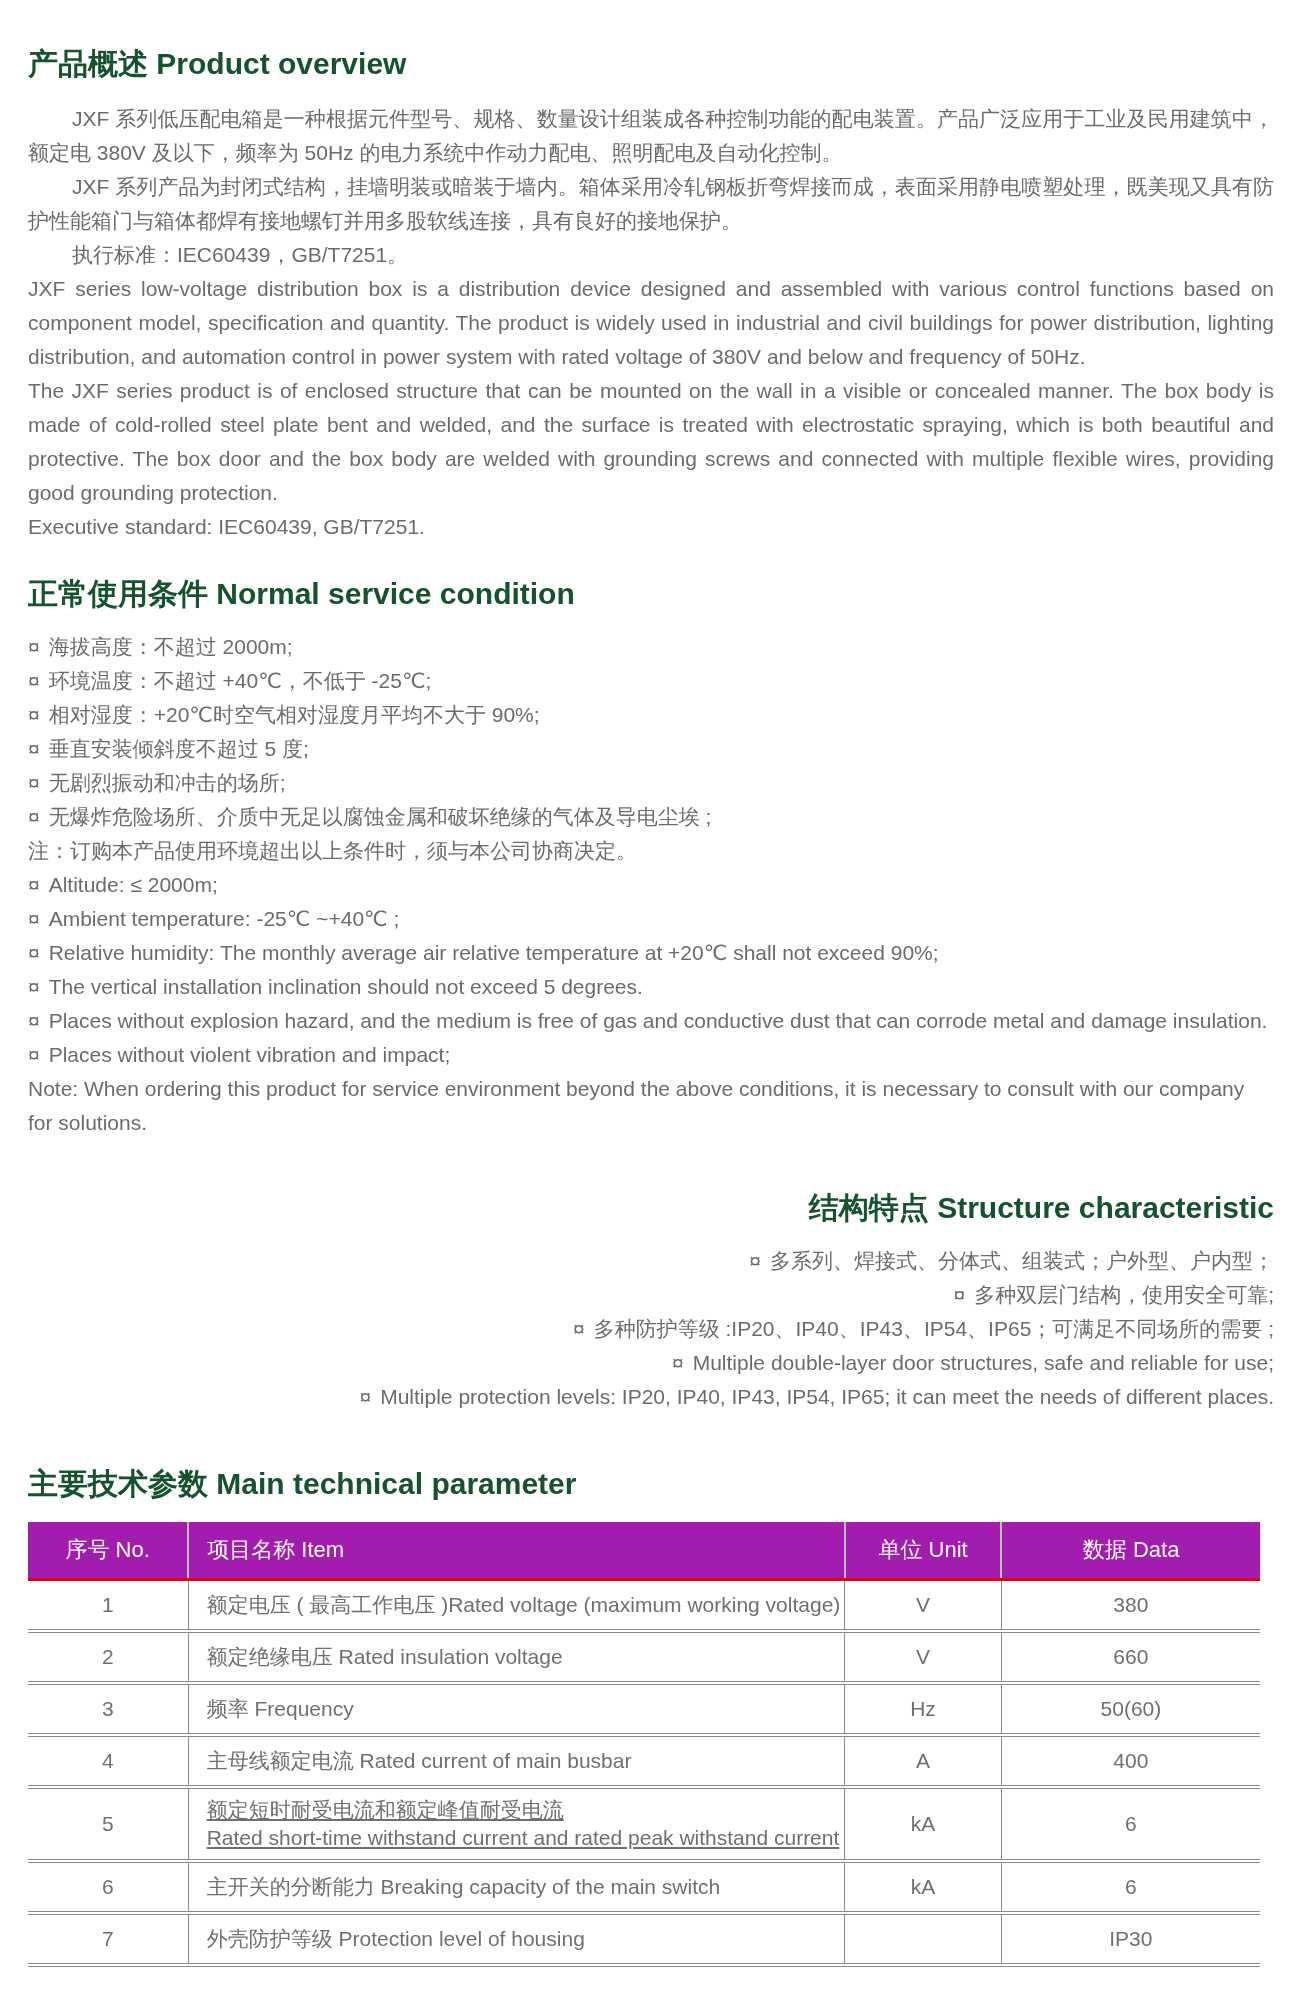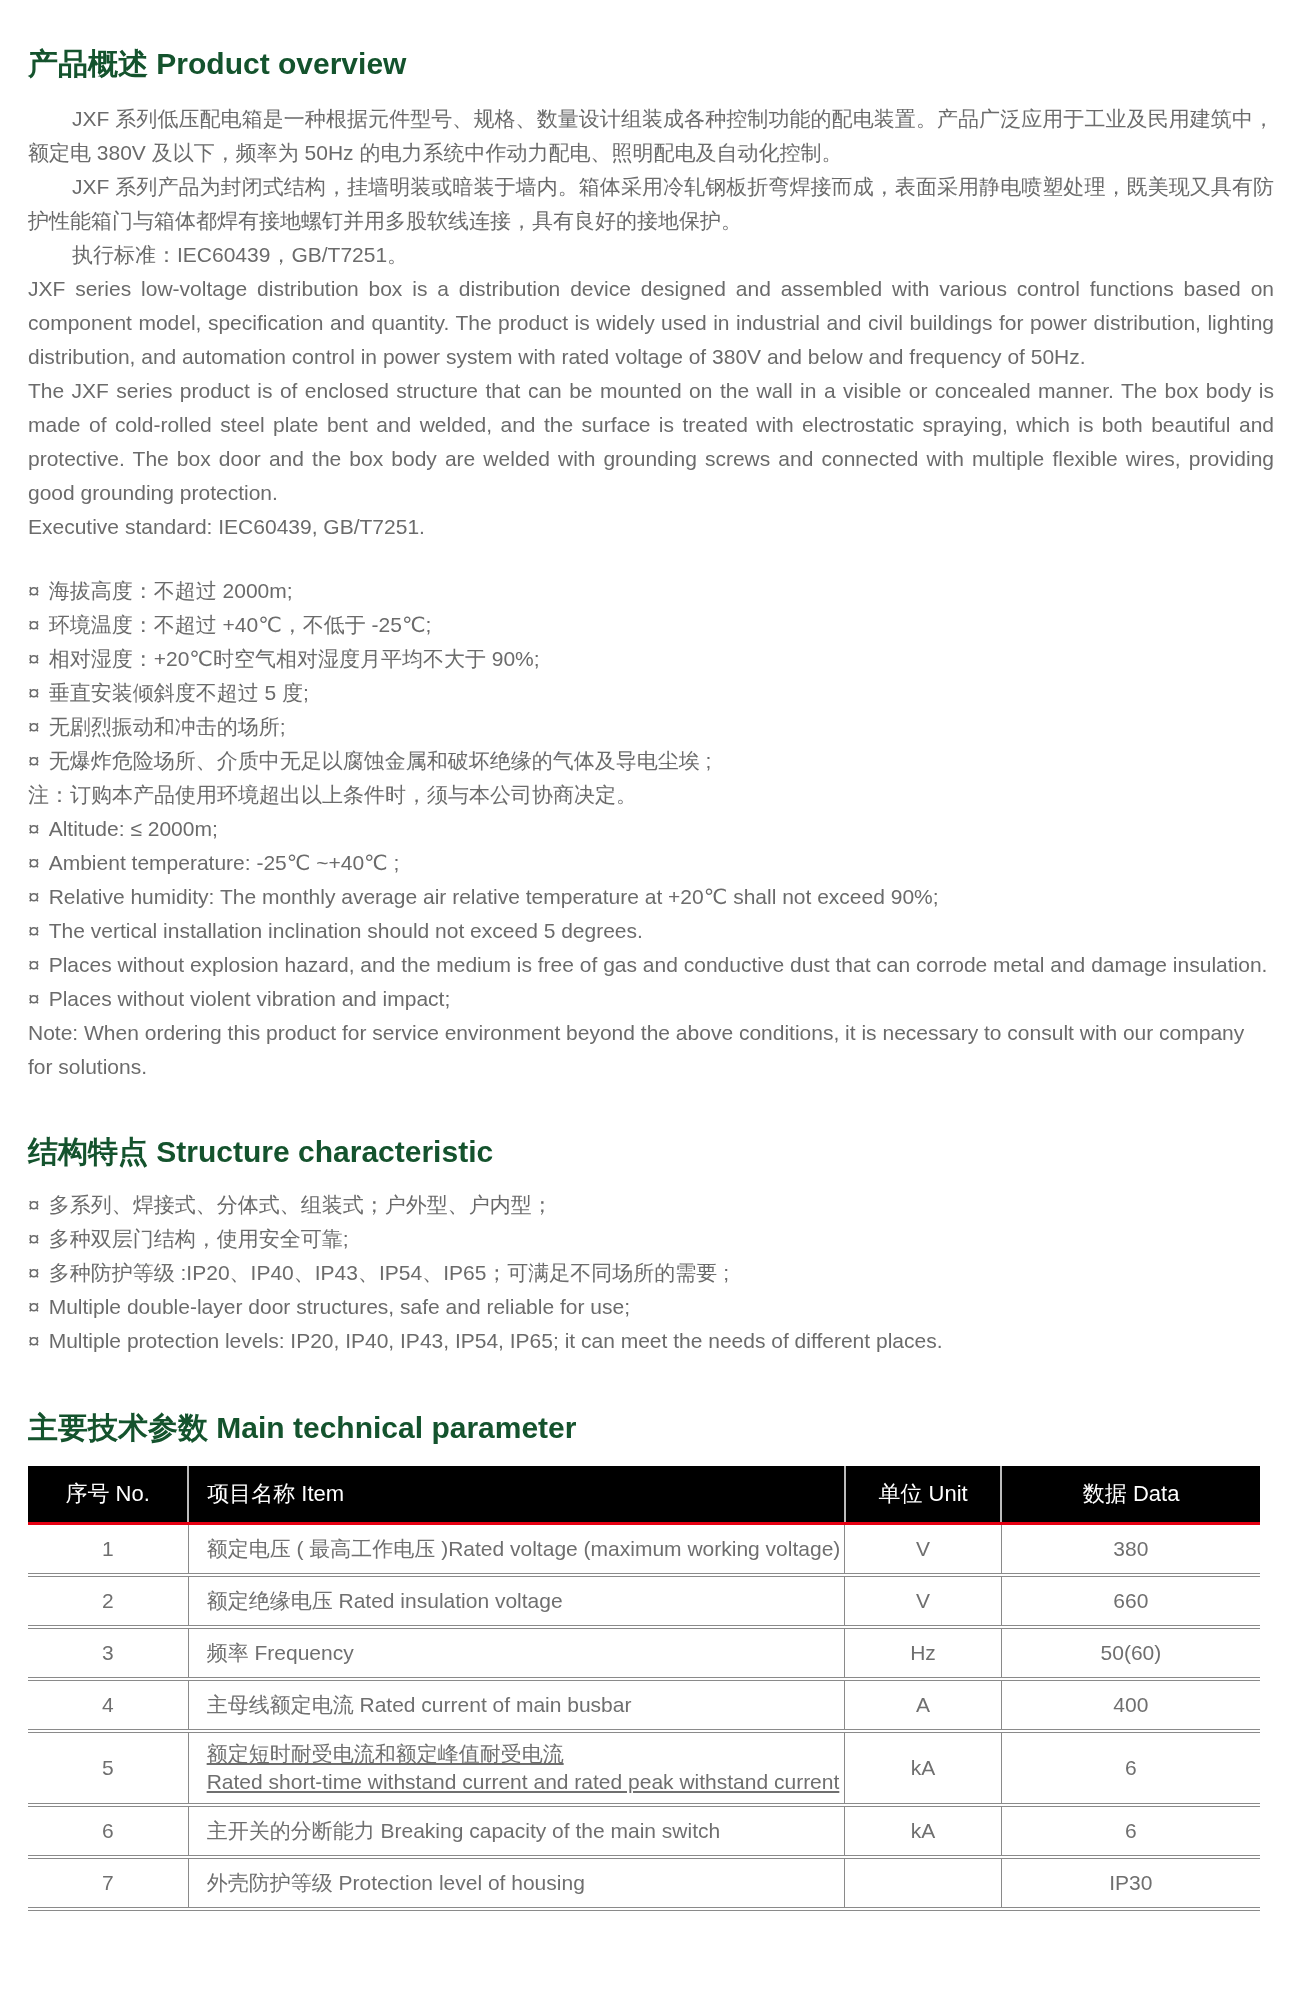--- a/index.html
+++ b/index.html
@@ -11,34 +11,34 @@
   }
   .sec-title{
     color:#14532d;font-size:30px;font-weight:bold;
     line-height:40px;margin:0;letter-spacing:0;
   }
   .body-text{font-size:21px;line-height:34px;}
   p.cn{margin:0;text-align:justify;text-indent:44px;}
   p.en{margin:0;text-align:justify;}
   .overview-paras{margin-top:18px;}
   .sec-service{margin-top:30px;}
-  .sec-structure{margin-top:48px;}
+  .sec-structure{margin-top:48px;text-align:right;}
   .sec-params{margin-top:50px;}
   ul.blist{list-style:none;margin:16px 0 0 0;padding:0;font-size:21px;line-height:34px;}
   ul.blist.cont{margin-top:0;}
   ul.blist li{margin:0;padding:0;}
   .mk{display:inline-block;margin-right:9px;}
   li.note{padding-left:0;}
   
   table.params{
     border-collapse:collapse;width:1232px;margin-top:18px;
     font-size:21px;color:#6f6f6f;table-layout:fixed;
   }
   table.params th{
-    background:#000000;color:#ffffff;font-weight:normal;font-size:22px;
+    background:#a21caf;color:#ffffff;font-weight:normal;font-size:22px;
     height:54px;border-right:2px solid #bcbcbc;border-bottom:3px solid #e60012;
     text-align:center;vertical-align:middle;
   }
   table.params th.c-item{text-align:left;padding-left:18px;}
   table.params th:last-child{border-right:none;}
   table.params td{
     height:48px;border-right:1px solid #8a8a8a;border-bottom:4px double #8a8a8a;
     text-align:center;vertical-align:middle;padding:0;
   }
   table.params td.c-item{text-align:left;padding-left:18px;}
@@ -57,20 +57,21 @@
       <p class="cn">JXF 系列低压配电箱是一种根据元件型号、规格、数量设计组装成各种控制功能的配电装置。产品广泛应用于工业及民用建筑中，额定电 380V 及以下，频率为 50Hz 的电力系统中作动力配电、照明配电及自动化控制。</p>
       <p class="cn">JXF 系列产品为封闭式结构，挂墙明装或暗装于墙内。箱体采用冷轧钢板折弯焊接而成，表面采用静电喷塑处理，既美现又具有防护性能箱门与箱体都焊有接地螺钉并用多股软线连接，具有良好的接地保护。</p>
       <p class="cn">执行标准：IEC60439，GB/T7251。</p>
       <p class="en">JXF series low-voltage distribution box is a distribution device designed and assembled with various control functions based on component model, specification and quantity. The product is widely used in industrial and civil buildings for power distribution, lighting distribution, and automation control in power system with rated voltage of 380V and below and frequency of 50Hz.</p>
       <p class="en">The JXF series product is of enclosed structure that can be mounted on the wall in a visible or concealed manner. The box body is made of cold-rolled steel plate bent and welded, and the surface is treated with electrostatic spraying, which is both beautiful and protective. The box door and the box body are welded with grounding screws and connected with multiple flexible wires, providing good grounding protection.</p>
       <p class="en">Executive standard: IEC60439, GB/T7251.</p>
     </div>
   </div>
 
   <div class="sec-service">
+    <h2 class="sec-title">正常使用条件 Normal service condition</h2>
     <ul class="blist">
       <li><span class="mk">¤</span><span>海拔高度：不超过 2000m;</span></li>
       <li><span class="mk">¤</span><span>环境温度：不超过 +40℃，不低于 -25℃;</span></li>
       <li><span class="mk">¤</span><span>相对湿度：+20℃时空气相对湿度月平均不大于 90%;</span></li>
       <li><span class="mk">¤</span><span>垂直安装倾斜度不超过 5 度;</span></li>
       <li><span class="mk">¤</span><span>无剧烈振动和冲击的场所;</span></li>
       <li><span class="mk">¤</span><span>无爆炸危险场所、介质中无足以腐蚀金属和破坏绝缘的气体及导电尘埃 ;</span></li>
       <li class="note">注：订购本产品使用环境超出以上条件时，须与本公司协商决定。</li>
     </ul>
     <ul class="blist cont">

